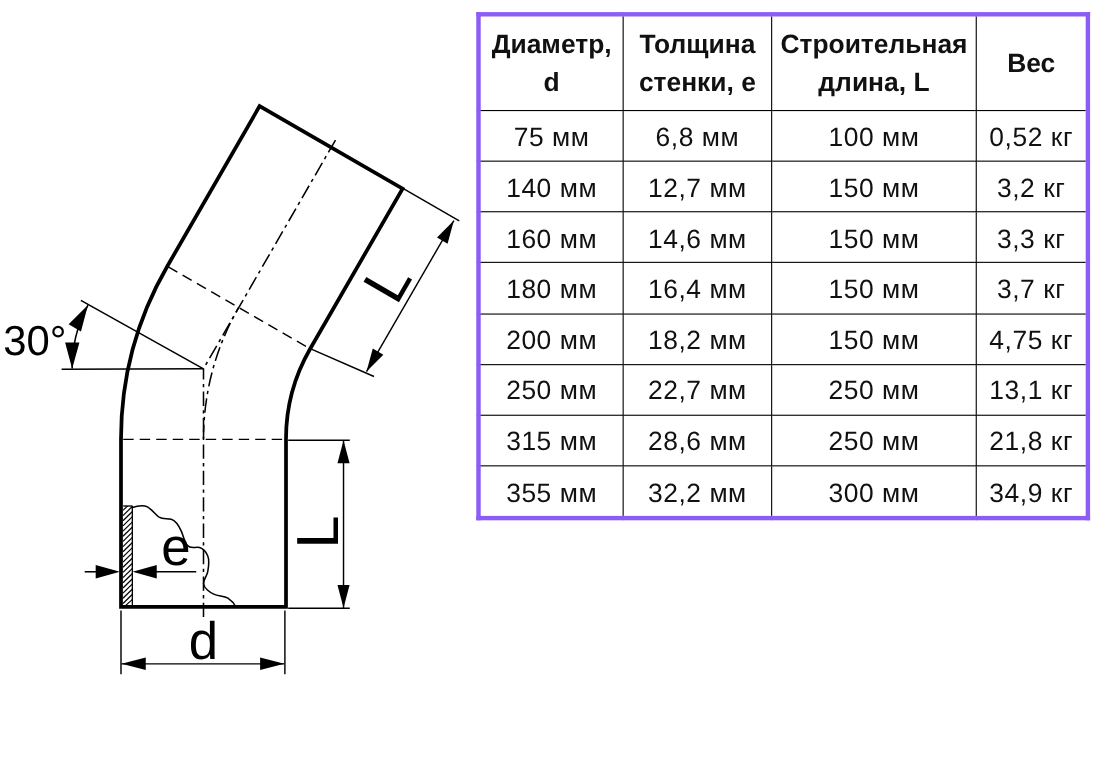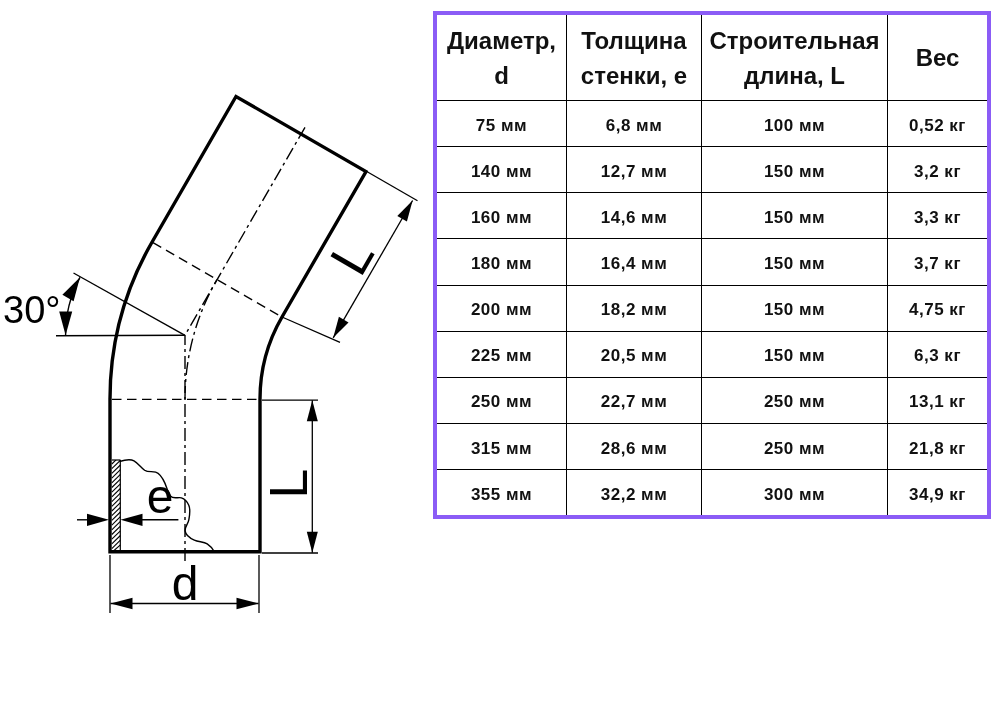--- a/index.html
+++ b/index.html
@@ -3,21 +3,21 @@
 <meta charset="utf-8">
 <style>
   html,body{margin:0;padding:0;background:#fff;width:996px;height:712px;overflow:hidden;}
   body{font-family:"Liberation Sans",sans-serif;color:#111;position:relative;}
   #draw{position:absolute;left:0;top:0;}
   table{position:absolute;left:433px;top:11px;width:547px;border-collapse:collapse;table-layout:fixed;
         font-family:"Liberation Sans",sans-serif;}
   td,th{border:1px solid #000;text-align:center;vertical-align:middle;padding:0;}
   table{border:4px solid #8b5cf6;}
   th{font-size:24px;font-weight:bold;line-height:35px;height:85px;}
-  td{font-size:17px;font-weight:bold;height:41.15px;padding-top:4px;letter-spacing:0.5px;}
+  td{font-size:24px;font-weight:normal;height:41.15px;padding-top:4px;letter-spacing:0.5px;}
   .c1{width:129px;} .c2{width:134px;} .c3{width:185px;} .c4{width:99px;}
 </style>
 </head>
 <body>
 
 <svg id="draw" width="434" height="712" viewBox="0 0 434 712">
   <g fill="none" stroke="#000">
 
     <path d="M 112,399.4 L 258,399.4" stroke-width="1.3" stroke-dasharray="9.5 5.5"></path>
 
@@ -157,26 +157,20 @@
         <td>3,7 кг</td>
       </tr>
 
   <tr>
         <td>200 мм</td>
         <td>18,2 мм</td>
         <td>150 мм</td>
         <td>4,75 кг</td>
       </tr>
 
-  <tr>
-        <td>225 мм</td>
-        <td>20,5 мм</td>
-        <td>150 мм</td>
-        <td>6,3 кг</td>
-      </tr>
 
   <tr>
         <td>250 мм</td>
         <td>22,7 мм</td>
         <td>250 мм</td>
         <td>13,1 кг</td>
       </tr>
 
   <tr>
         <td>315 мм</td>

